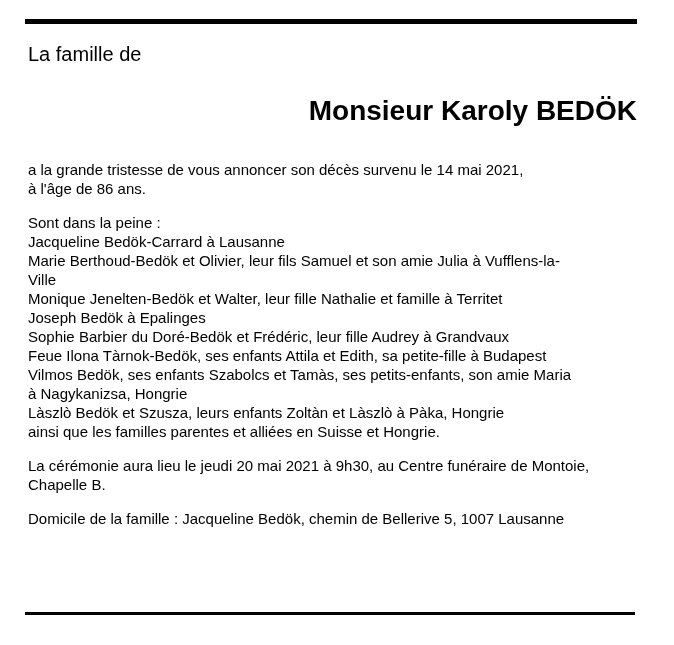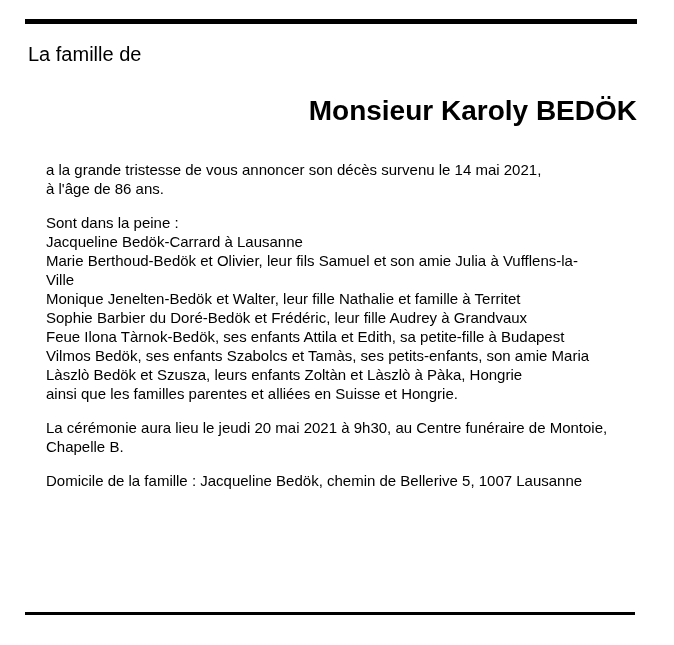--- a/index.html
+++ b/index.html
@@ -33,21 +33,20 @@
     line-height: 28px;
     white-space: nowrap;
   }
   #body-text {
     position: absolute;
     left: 28px;
     top: 160px;
     width: 620px;
     font-size: 15px;
     line-height: 19px;
-    margin-left: 18px;
   }
   .para { margin: 0 0 15px 0; padding: 0; }
   .line { white-space: nowrap; }
   .b { font-weight: normal; }
 </style>
 </head>
 <body>
 
 <div id="rule-top" class="rule"></div>
 
@@ -59,23 +58,25 @@
   <div class="para">
       <div class="line"><span>a la grande tristesse de vous annoncer son décès survenu le 14 mai 2021,</span></div>
       <div class="line"><span>à l'âge de 86 ans.</span></div>
     </div>
   <div class="para">
       <div class="line"><span>Sont dans la peine :</span></div>
       <div class="line"><span>Jacqueline </span><span class="b">Bedök-Carrard</span><span> à Lausanne</span></div>
       <div class="line"><span>Marie </span><span class="b">Berthoud-Bedök</span><span> et Olivier, leur fils Samuel et son amie Julia à Vufflens-la-</span></div>
       <div class="line"><span>Ville</span></div>
       <div class="line"><span>Monique </span><span class="b">Jenelten-Bedök</span><span> et Walter, leur fille Nathalie et famille à Territet</span></div>
+      <div class="line"><span>Joseph </span><span class="b">Bedök</span><span> à Epalinges</span></div>
       <div class="line"><span>Sophie </span><span class="b">Barbier du Doré-Bedök</span><span> et Frédéric, leur fille Audrey à Grandvaux</span></div>
       <div class="line"><span>Feue Ilona </span><span class="b">Tàrnok-Bedök</span><span>, ses enfants Attila et Edith, sa petite-fille à Budapest</span></div>
       <div class="line"><span>Vilmos </span><span class="b">Bedök</span><span>, ses enfants Szabolcs et Tamàs, ses petits-enfants, son amie Maria</span></div>
+      <div class="line"><span>à Nagykanizsa, Hongrie</span></div>
       <div class="line"><span>Làszlò </span><span class="b">Bedök</span><span> et Szusza, leurs enfants Zoltàn et Làszlò à Pàka, Hongrie</span></div>
       <div class="line"><span>ainsi que les familles parentes et alliées en Suisse et Hongrie.</span></div>
     </div>
   <div class="para">
       <div class="line"><span>La cérémonie aura lieu le jeudi 20 mai 2021 à 9h30, au Centre funéraire de Montoie,</span></div>
       <div class="line"><span>Chapelle B.</span></div>
     </div>
   <div class="para">
       <div class="line"><span>Domicile de la famille : Jacqueline Bedök, chemin de Bellerive 5, 1007 Lausanne</span></div>
     </div>

